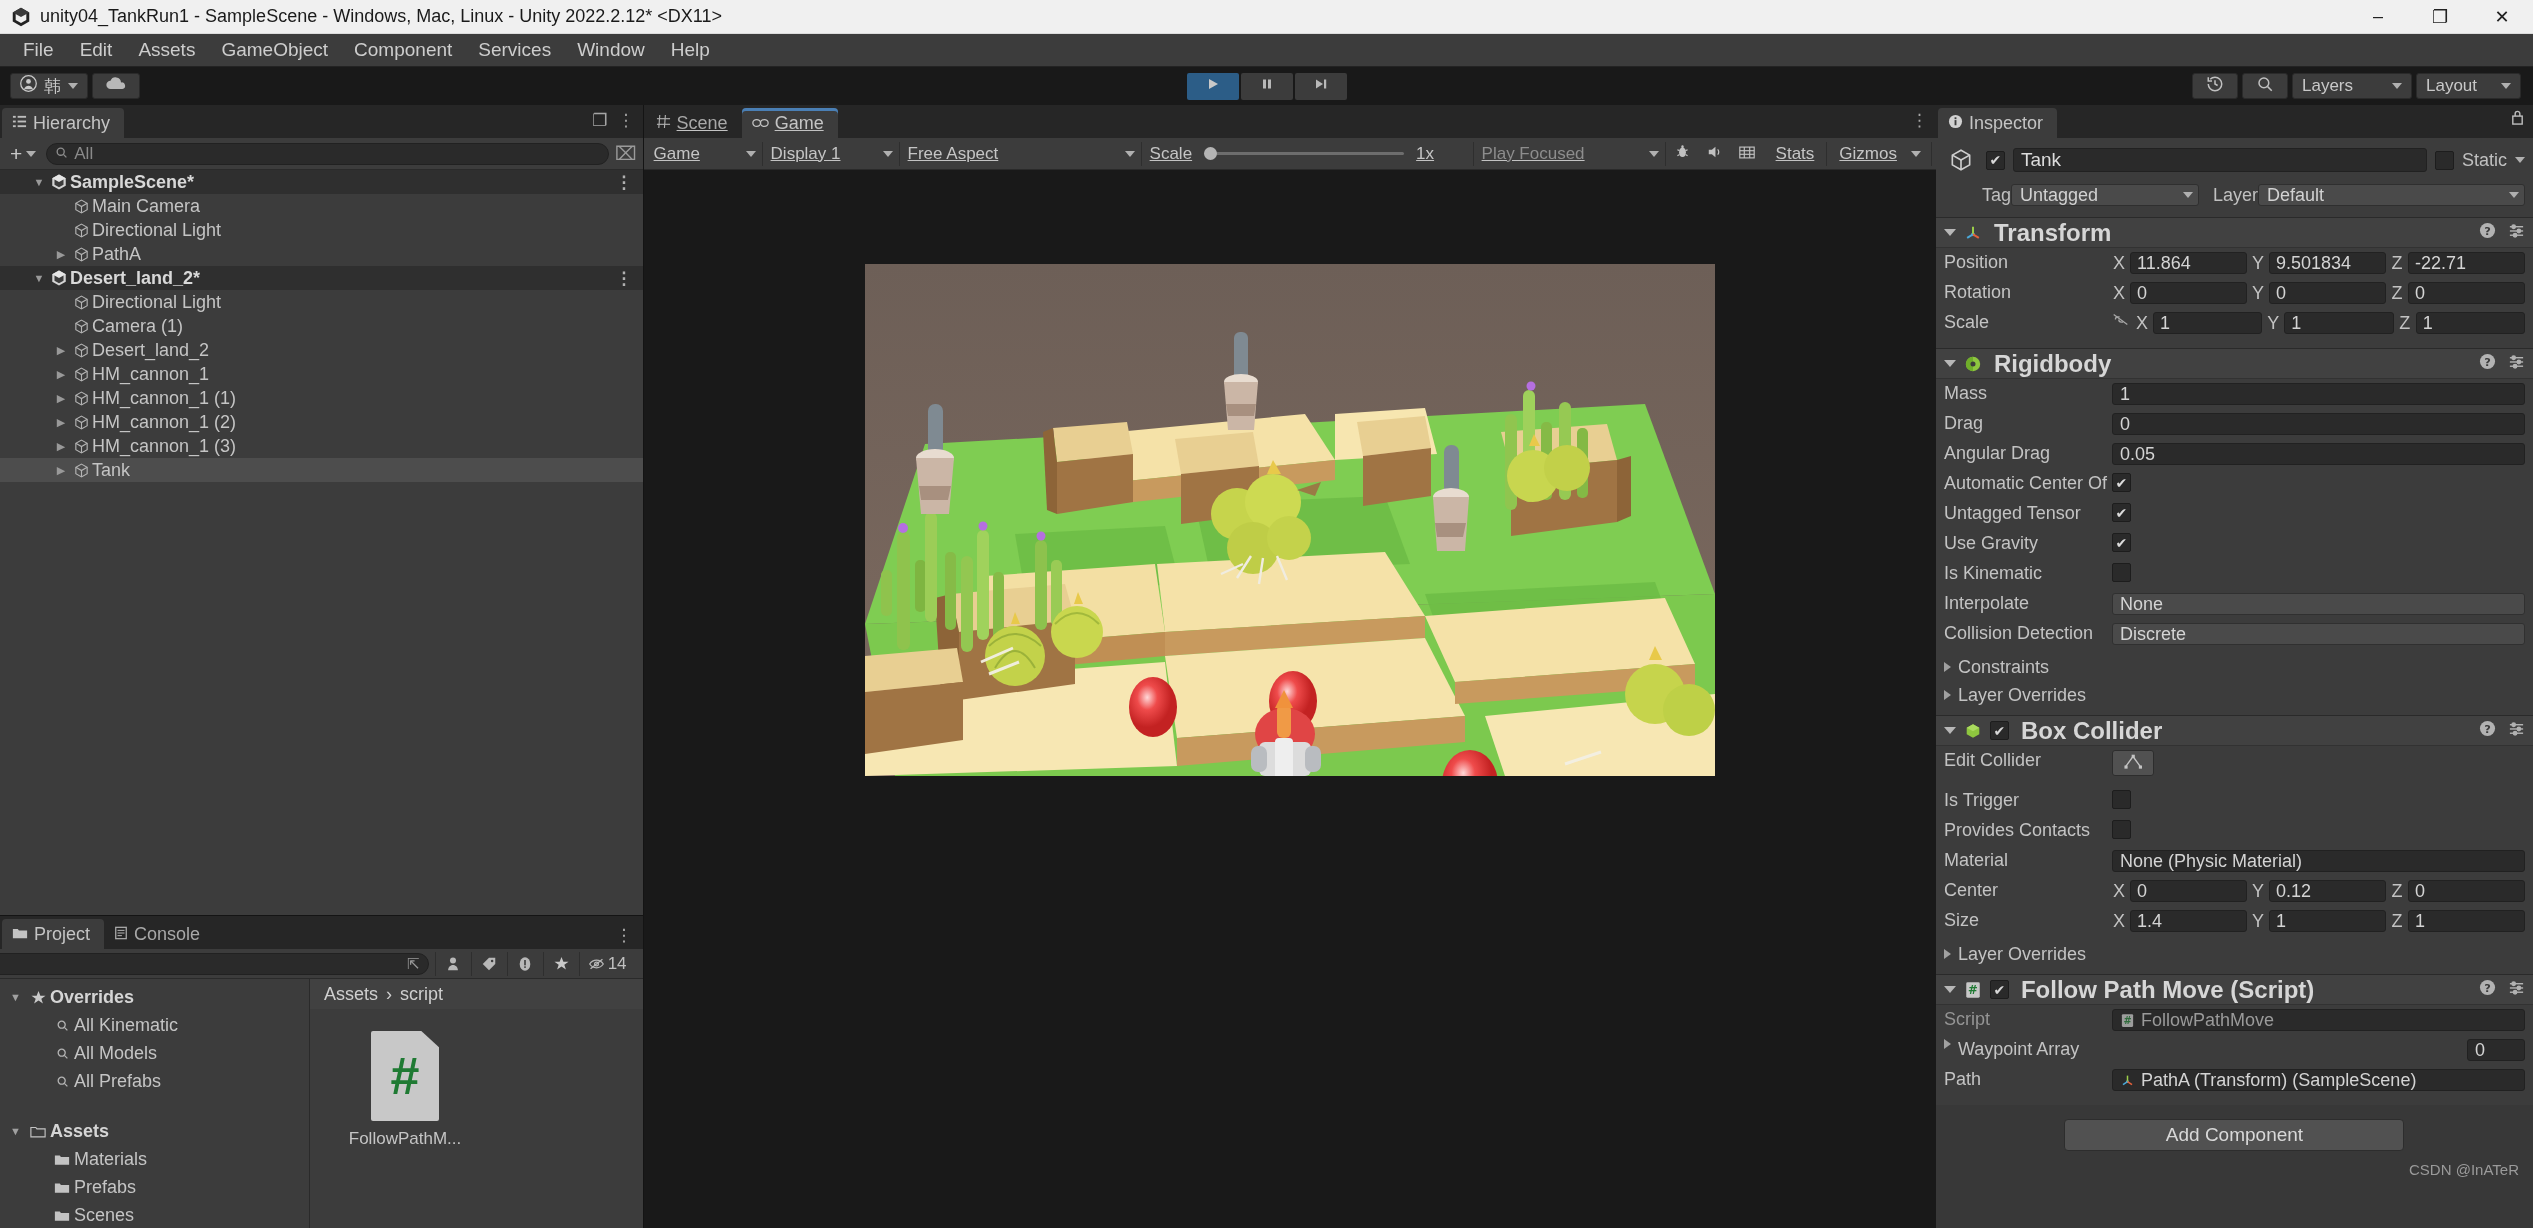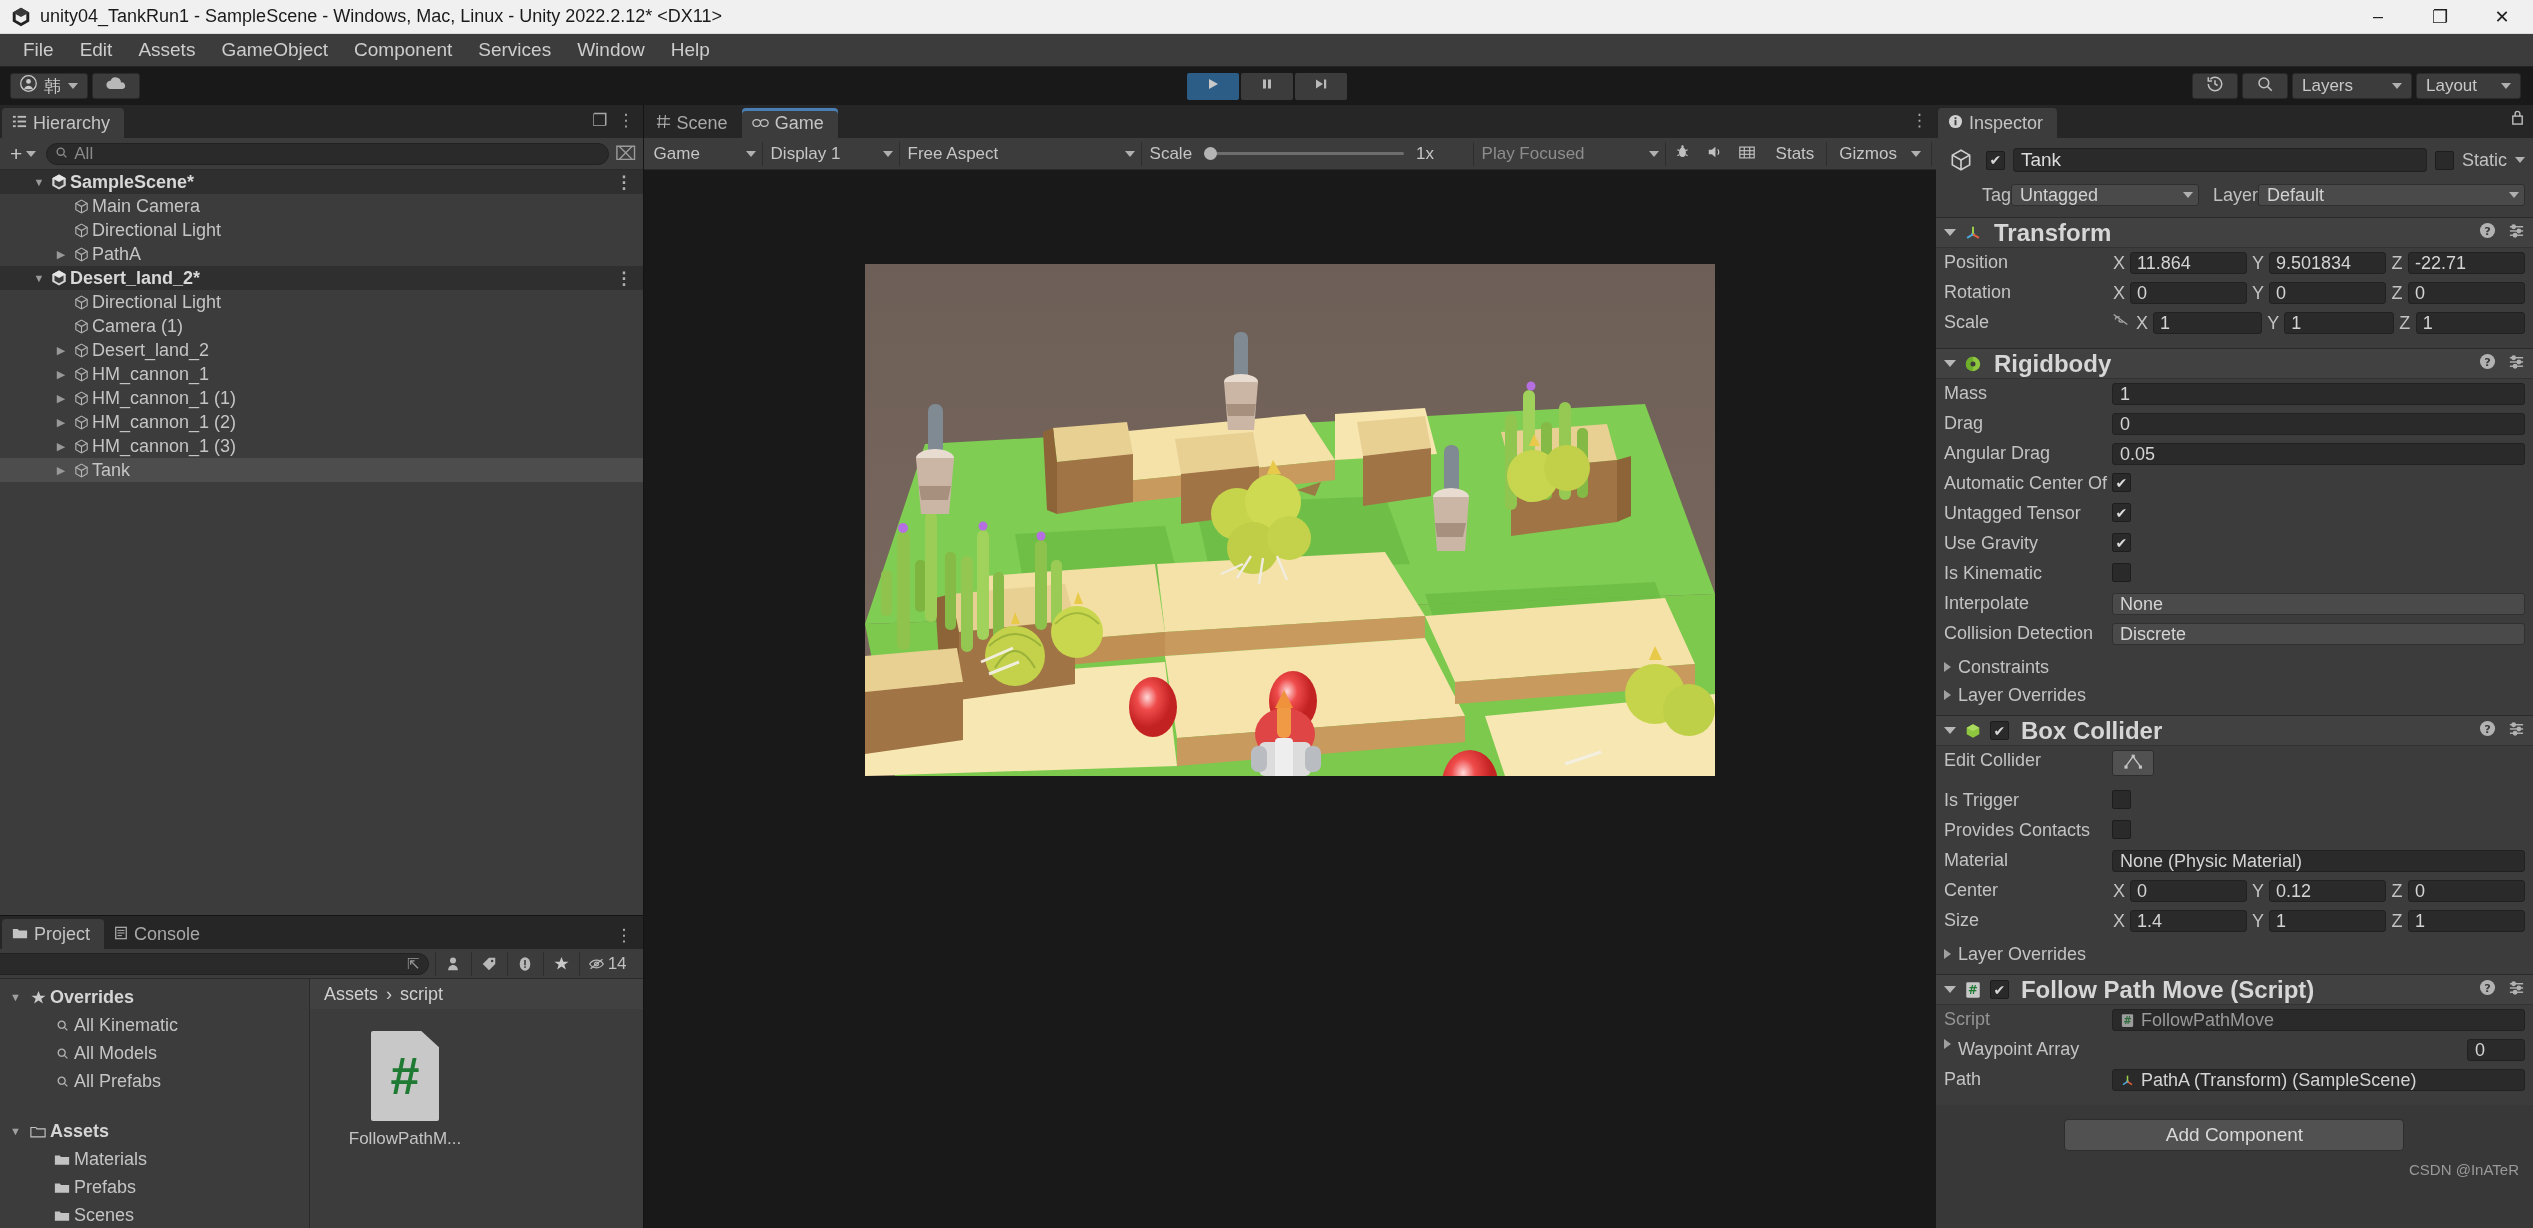--- a/index.html
+++ b/index.html
@@ -46,21 +46,21 @@
     width: 52px; height: 27px; background: #3c3c3c; display: flex;
     align-items: center; justify-content: center; border-radius: 2px;
   }
   #transport .t-btn.active { background: #2c5d87; }
   #toolbar .right-group { position: absolute; right: 12px; display: flex; align-items: center; gap: 4px; }
   .dropdown-arrow { width:0;height:0;border-left:5px solid transparent;border-right:5px solid transparent;border-top:6px solid #b0b0b0; }
 
   
   #main { display: flex; height: calc(1228px - 34px - 33px - 38px); }
   #left-col { width: 650px; display: flex; flex-direction: column; border-right: 1px solid #141414;}
-  #center-col { flex: 1; display: flex; flex-direction: column; }
+  #center-col { flex: 1; display: flex; flex-direction: column; text-decoration: underline; }
   #right-col { width: 603px; display: flex; flex-direction: column; background: #383838; }
 
   
   .tabstrip { height: 33px; background: #262626; display: flex; align-items: flex-end; padding-left: 2px; position: relative; }
   .tab {
     height: 30px; padding: 0 14px 0 10px; display: flex; align-items: center; gap: 6px;
     background: #3c3c3c; color: #c4c4c4; font-size: 18px; border-radius: 4px 4px 0 0;
   }
   .tab.inactive { background: transparent; color: #a8a8a8; }
   .tab.selected-blue { box-shadow: inset 0 3px 0 0 #4a7fb5; }

